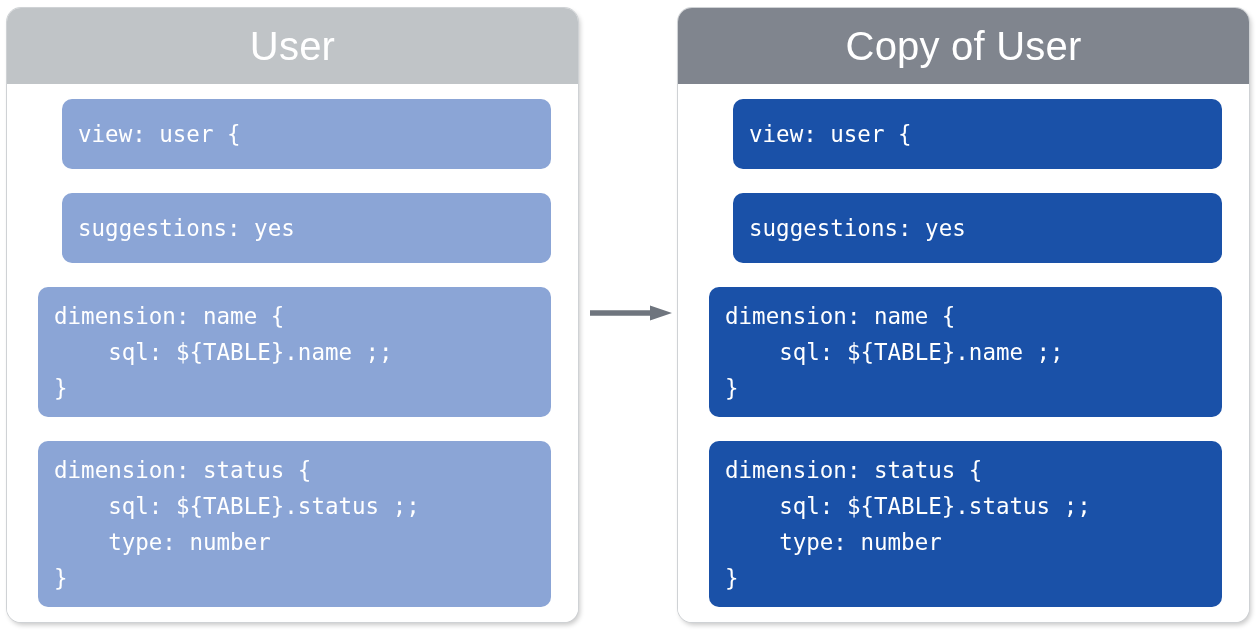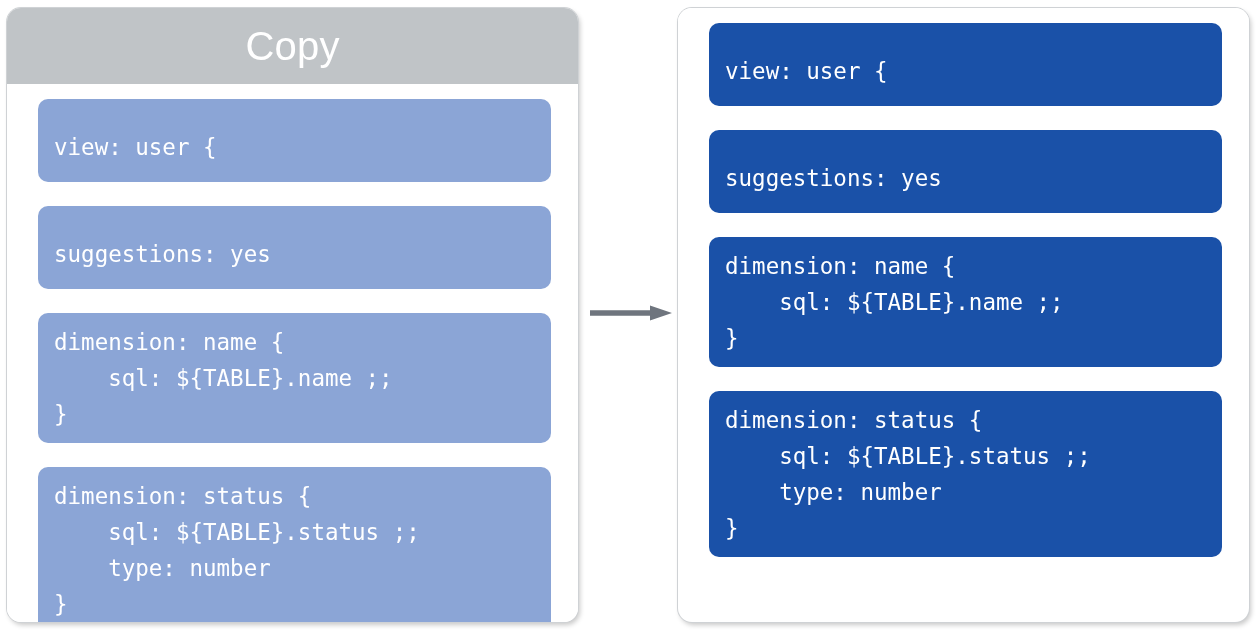--- a/index.html
+++ b/index.html
@@ -71,39 +71,39 @@
     white-space: pre;
     letter-spacing: 0px;
     overflow: hidden;
   }
   .code-block:last-child { margin-bottom: 4px; }
 
   .blk-light { background: #8ba5d6; }
   .blk-dark  { background: #1a51a8; }
 
   
-  .pad-single { padding-top: 30px; padding-bottom: 17px; }
+  .pad-single { padding-top: 17px; padding-bottom: 17px; margin-left: 24px; }
 
   
   .arrow {
     position: absolute;
     left: 590px;
     top: 305px;
     width: 82px;
     height: 16px;
   }
 </style>
 </head>
 <body>
 
 <div class="stage">
 
   <div class="panel panel-left">
     <div class="panel-header hdr-light">
-      <span class="title">Copy</span>
+      <span class="title">User</span>
     </div>
     <div class="panel-body">
       <div class="code-block blk-light pad-single">view: user {</div>
       <div class="code-block blk-light pad-single">suggestions: yes</div>
       <div class="code-block blk-light">dimension: name {
     sql: ${TABLE}.name ;;
 }</div>
       <div class="code-block blk-light">dimension: status {
     sql: ${TABLE}.status ;;
     type: number
@@ -111,20 +111,23 @@
     </div>
   </div>
 
   <div class="arrow">
     <svg width="82" height="16" viewBox="0 0 82 16" xmlns="http://www.w3.org/2000/svg">
       <path d="M0 5.2 H60 V0.5 L82 8 L60 15.5 V10.8 H0 Z" fill="#6f757e"></path>
     </svg>
   </div>
 
   <div class="panel panel-right">
+    <div class="panel-header hdr-dark">
+      <span class="title">Copy of User</span>
+    </div>
     <div class="panel-body">
       <div class="code-block blk-dark pad-single">view: user {</div>
       <div class="code-block blk-dark pad-single">suggestions: yes</div>
       <div class="code-block blk-dark">dimension: name {
     sql: ${TABLE}.name ;;
 }</div>
       <div class="code-block blk-dark">dimension: status {
     sql: ${TABLE}.status ;;
     type: number
 }</div>

